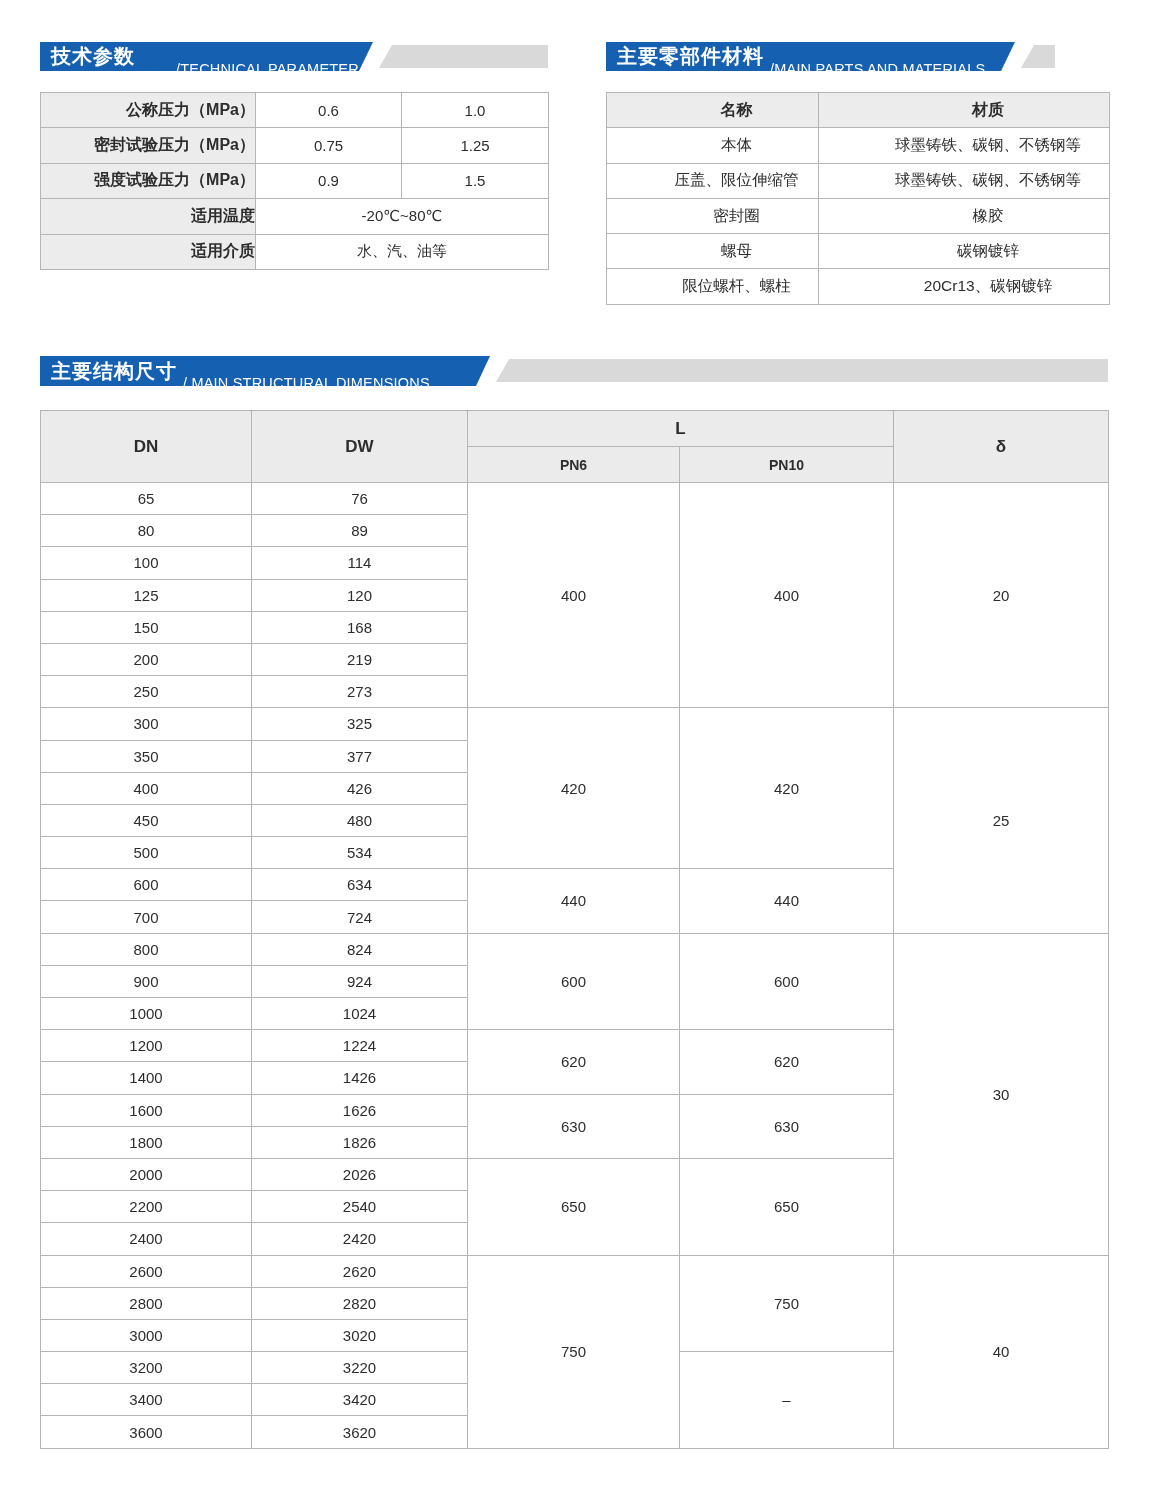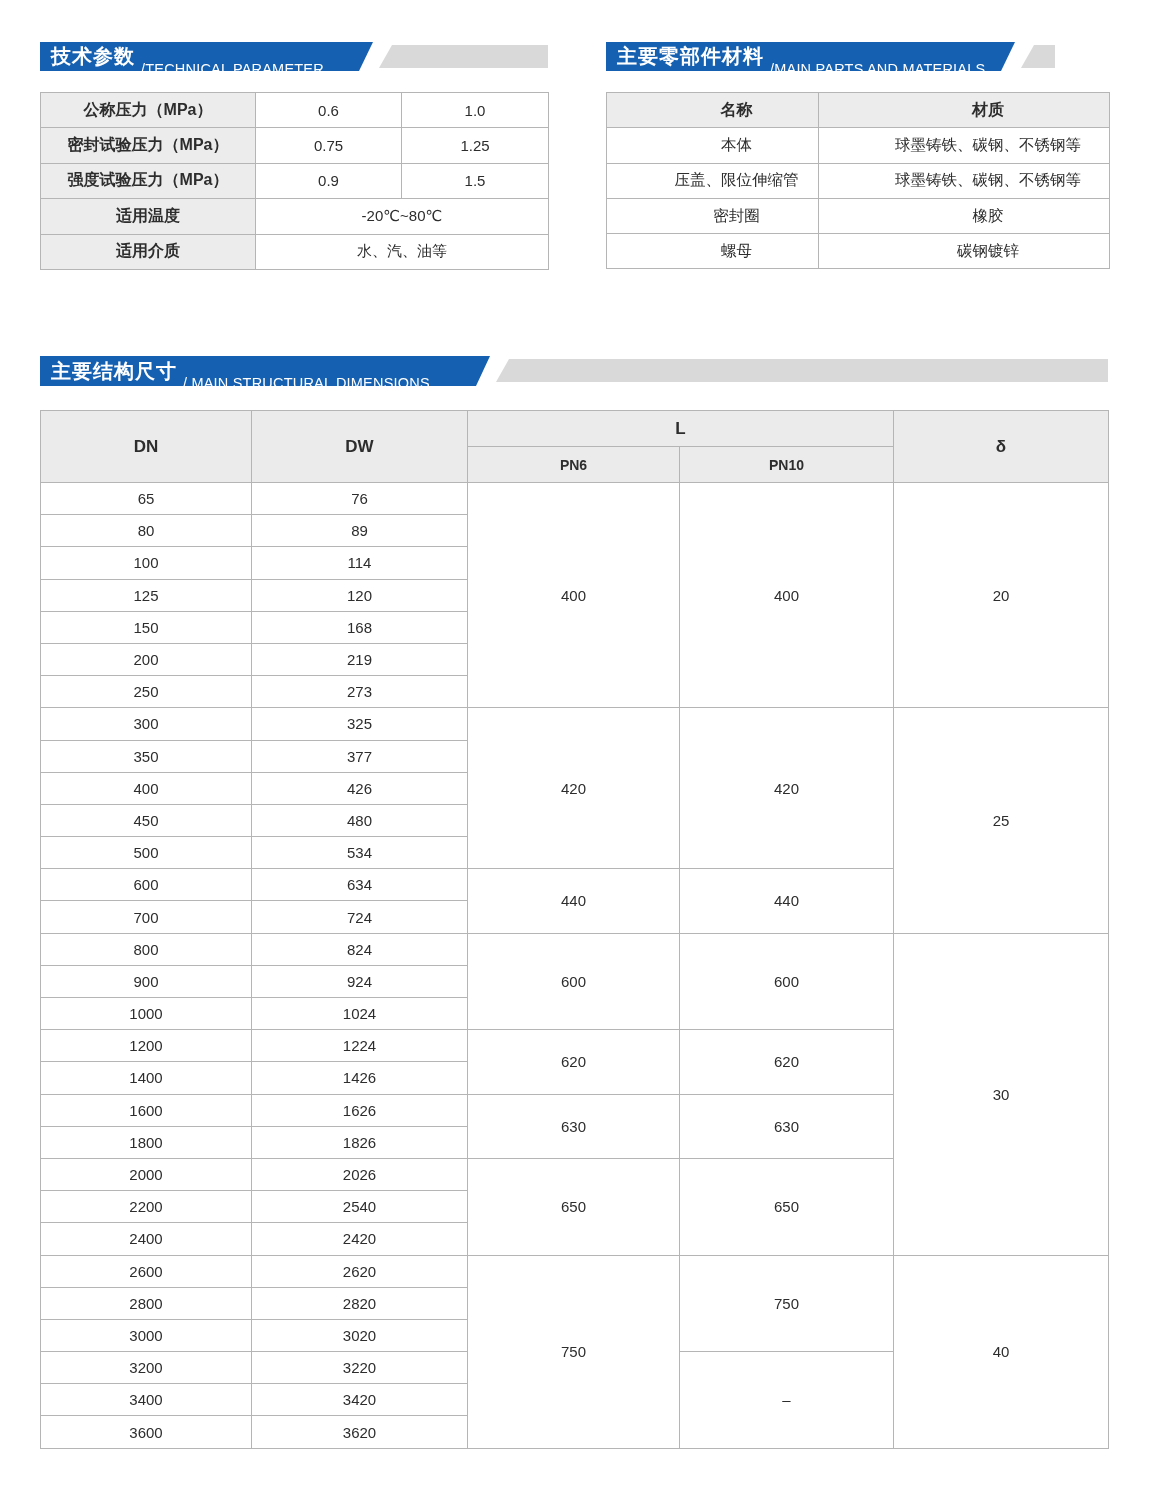--- a/index.html
+++ b/index.html
@@ -25,21 +25,21 @@
     background:#1560b0;
     clip-path:polygon(0 0, 100% 0, calc(100% - 14px) 100%, 0 100%);
     color:#ffffff;
     display:flex; align-items:center;
     padding:0 26px 0 11px;
   }
   .banner .zh { font-size:20px; font-weight:bold; letter-spacing:1px; white-space:nowrap; }
   .banner .en { font-size:14.5px; font-weight:normal; margin-left:6px; white-space:nowrap; letter-spacing:.2px;margin-top:24px; }
 
   #banner-technical  { left:40px;  top:42px;  width:508px; }
-  #banner-technical .blue-bar { width:333px; }
+  #banner-technical .blue-bar { width:333px;gap:35px; }
   #banner-technical .gray-strip { left:339px; }
 
   #banner-materials  { left:606px; top:42px;  width:449px; }
   #banner-materials .blue-bar { width:409px; }
   #banner-materials .gray-strip { left:415px; }
 
   #banner-dimensions { left:40px;  top:356px; width:1068px; height:30px; }
   #banner-dimensions .blue-bar { width:450px; }
   #banner-dimensions .gray-strip { left:456px; }
 
@@ -48,21 +48,21 @@
   td, th {
     border:1px solid #b5b5b5;
     text-align:center; vertical-align:middle;
     overflow:hidden;
   }
   table { border:1px solid #979797; }
 
   
   #tech-table { position:absolute; left:40px; top:92px; width:508px; }
   #tech-table td { height:35.4px; font-size:15px; }
-  #tech-table td.label { background:#ececec; font-weight:bold; font-size:16px; }
+  #tech-table td.label { background:#ececec; font-weight:bold; font-size:16px;text-align:right; }
 
   
   #mat-table { position:absolute; left:606px; top:92px; width:503px; }
   #mat-table th { height:35.3px; background:#ececec; font-weight:bold; font-size:16px;padding-left:48px; }
   #mat-table td { height:35.3px; font-size:15.5px;padding-left:48px; }
 
   
   #dim-table { position:absolute; left:40px; top:410px; width:1068px; }
   #dim-table thead th { background:#ebebeb; font-weight:bold; font-size:14px; height:36px; }
   #dim-table thead th.big { font-size:17px; }
@@ -150,20 +150,24 @@
           <td>压盖、限位伸缩管</td>
           <td>球墨铸铁、碳钢、不锈钢等</td>
         </tr>
         <tr>
           <td>密封圈</td>
           <td>橡胶</td>
         </tr>
         <tr>
           <td>螺母</td>
           <td>碳钢镀锌</td>
+        </tr>
+        <tr>
+          <td>限位螺杆、螺柱</td>
+          <td>20Cr13、碳钢镀锌</td>
         </tr>
       </tbody>
   </table>
 
   <table id="dim-table">
     <colgroup>
       <col style="width:211px">
         <col style="width:216px">
         <col style="width:212px">
         <col style="width:214px">

